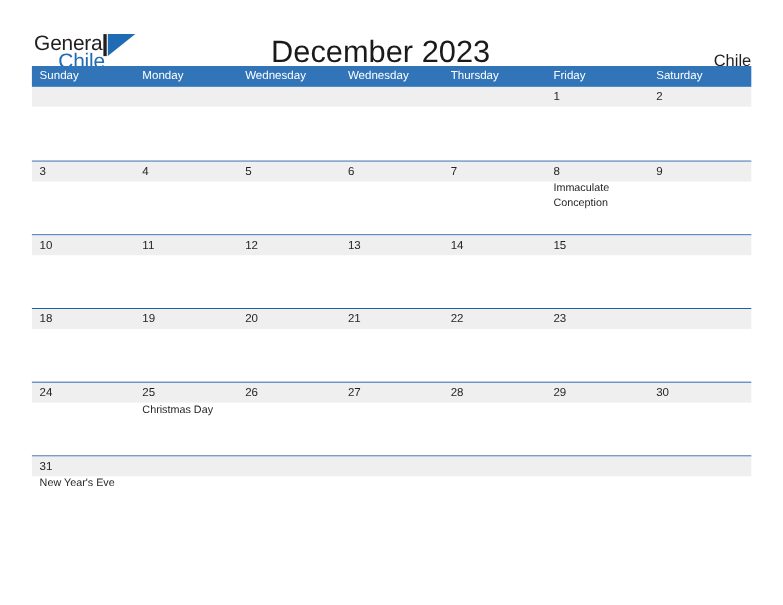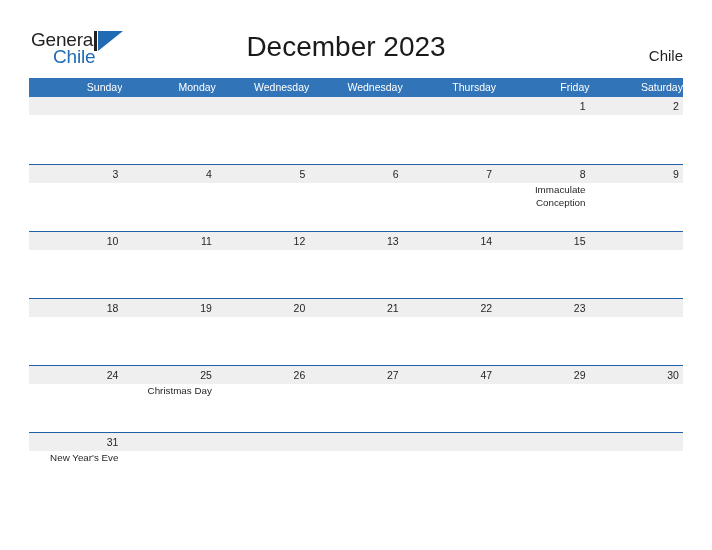--- a/index.html
+++ b/index.html
@@ -94,23 +94,22 @@
     top: 47px;
     font-size: 15px;
     color: #231f20;
     font-family: "Liberation Sans", sans-serif;
   }
 
   
   .calendar {
     position: absolute;
     left: 29px;
-    top: 78px;
-    width: 654px;
-    text-align: right;
+    top: 60px;
+    width: 654px;
   }
 
   .weekday-row {
     display: flex;
     width: 654px;
     height: 19px;
     background: #3174b8;
   }
   .weekday-cell {
     width: 93.43px;
@@ -330,21 +329,21 @@
                 <div class="event">Christmas Day</div>
               </div>
             </div>
             <div class="day-cell">
               <div class="day-number">26</div>
             </div>
             <div class="day-cell">
               <div class="day-number">27</div>
             </div>
             <div class="day-cell">
-              <div class="day-number">47</div>
+              <div class="day-number">28</div>
             </div>
             <div class="day-cell">
               <div class="day-number">29</div>
             </div>
             <div class="day-cell">
               <div class="day-number">30</div>
             </div>
           </div>
         </div>
         <div class="week-row last">

